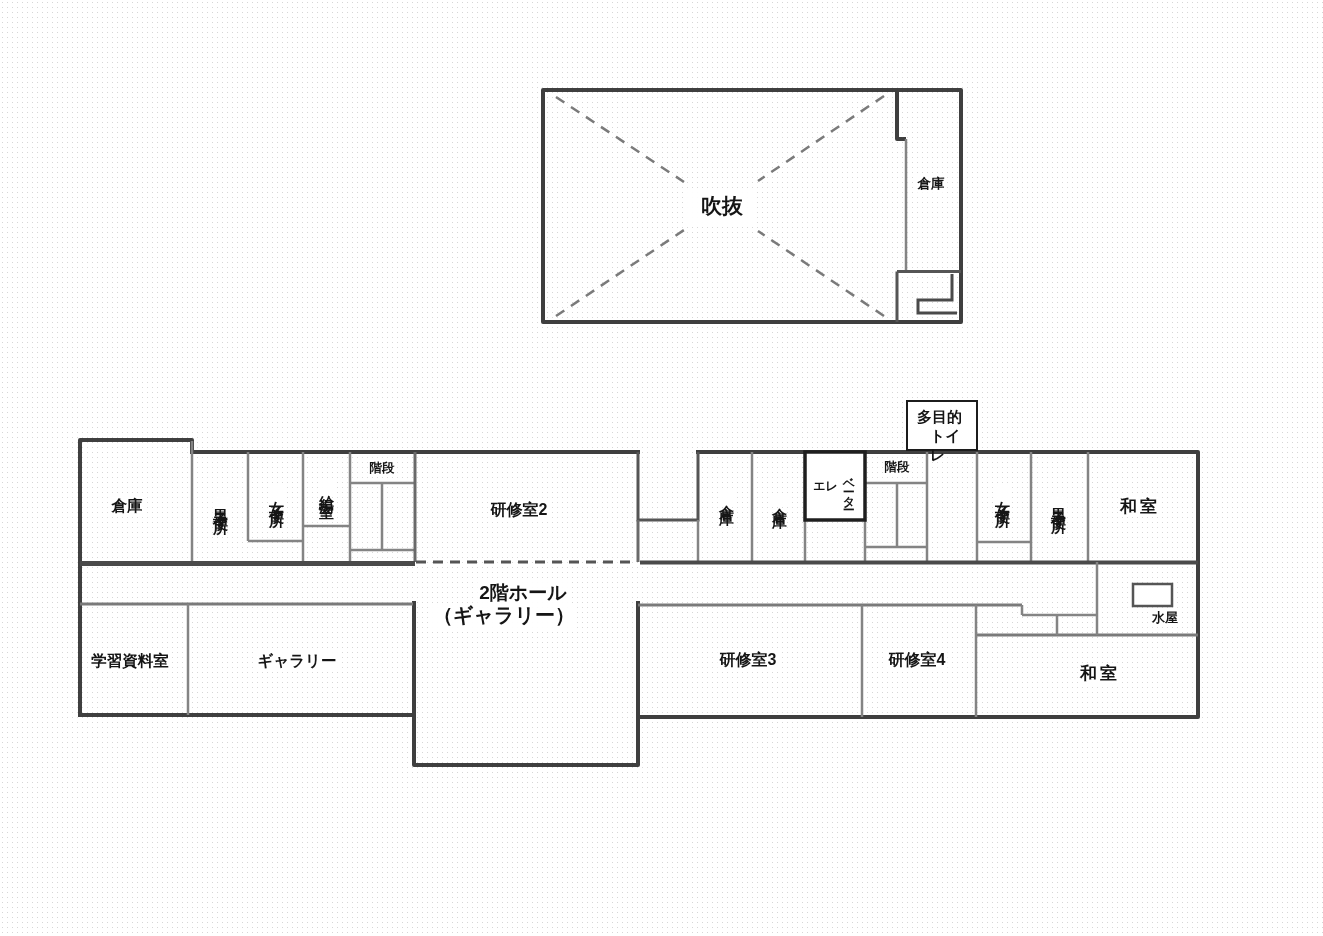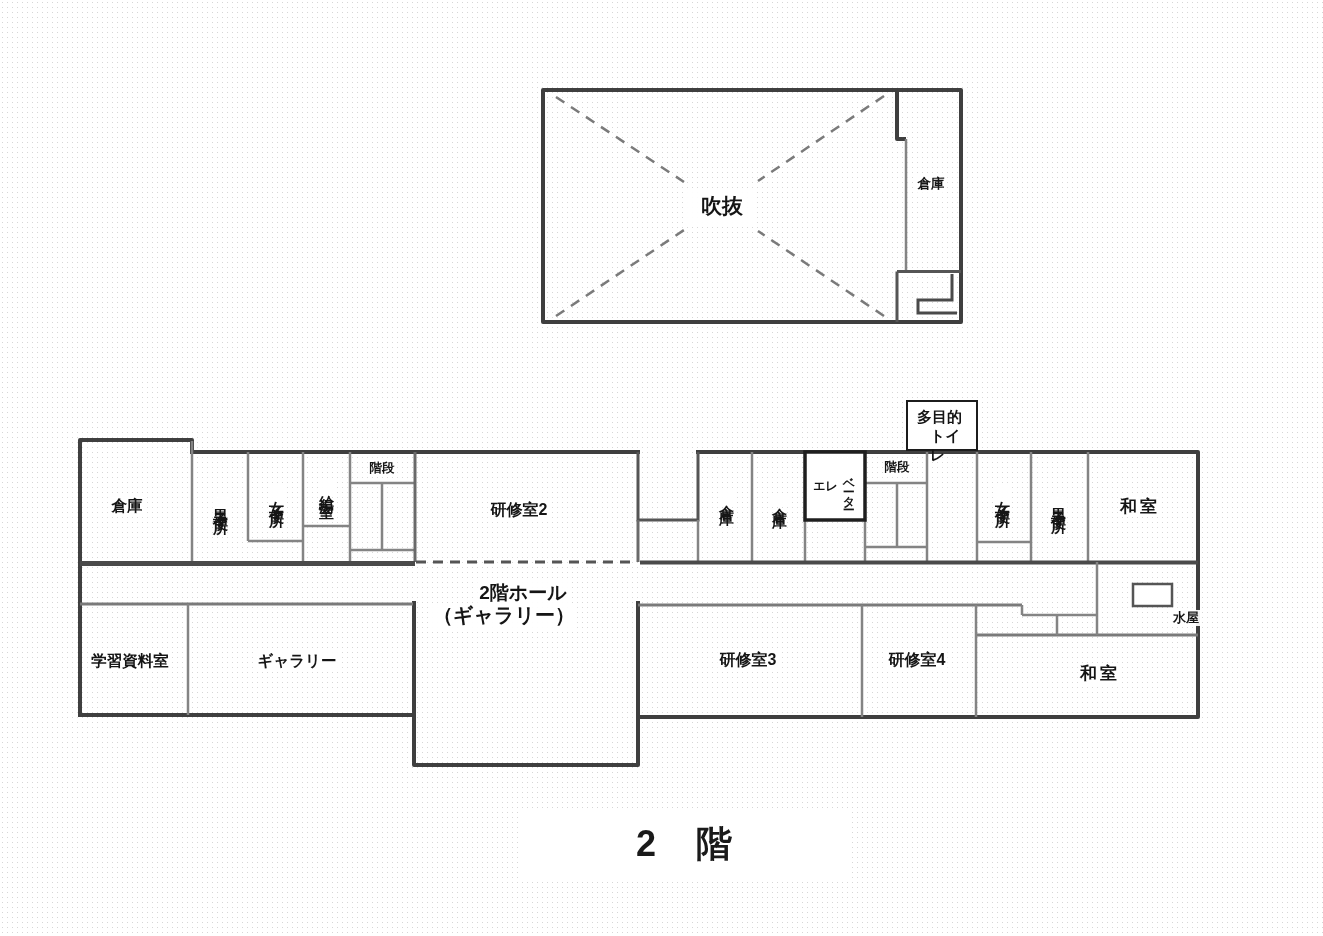--- a/index.html
+++ b/index.html
@@ -158,20 +158,17 @@
   <div class="lbl v" style="left:1059px;top:503px;font-size:15px;">男子便所</div>
   <div class="lbl" style="left:1140px;top:507px;font-size:17px;letter-spacing:3px;">和室</div>
 
   <div class="lbl" style="left:523px;top:593px;font-size:19px;">2階ホール</div>
   <div class="lbl" style="left:504px;top:616px;font-size:20px;">（ギャラリー）</div>
 
   <div class="lbl" style="left:130px;top:661px;font-size:15.5px;">学習資料室</div>
   <div class="lbl" style="left:297px;top:661px;font-size:15.5px;">ギャラリー</div>
   <div class="lbl" style="left:748px;top:660px;font-size:16px;">研修室3</div>
   <div class="lbl" style="left:917px;top:660px;font-size:16px;">研修室4</div>
-  <div class="lbl" style="left:1165px;top:618px;font-size:13px;margin-left:21px;">水屋</div>
+  <div class="lbl" style="left:1165px;top:618px;font-size:13px;">水屋</div>
   <div class="lbl" style="left:1100px;top:674px;font-size:17px;letter-spacing:3px;">和室</div>
 
-  <div class="title-band">
-    <span class="title-text">2　階</span>
-  </div>
 
 </div>
 
 </body></html>

